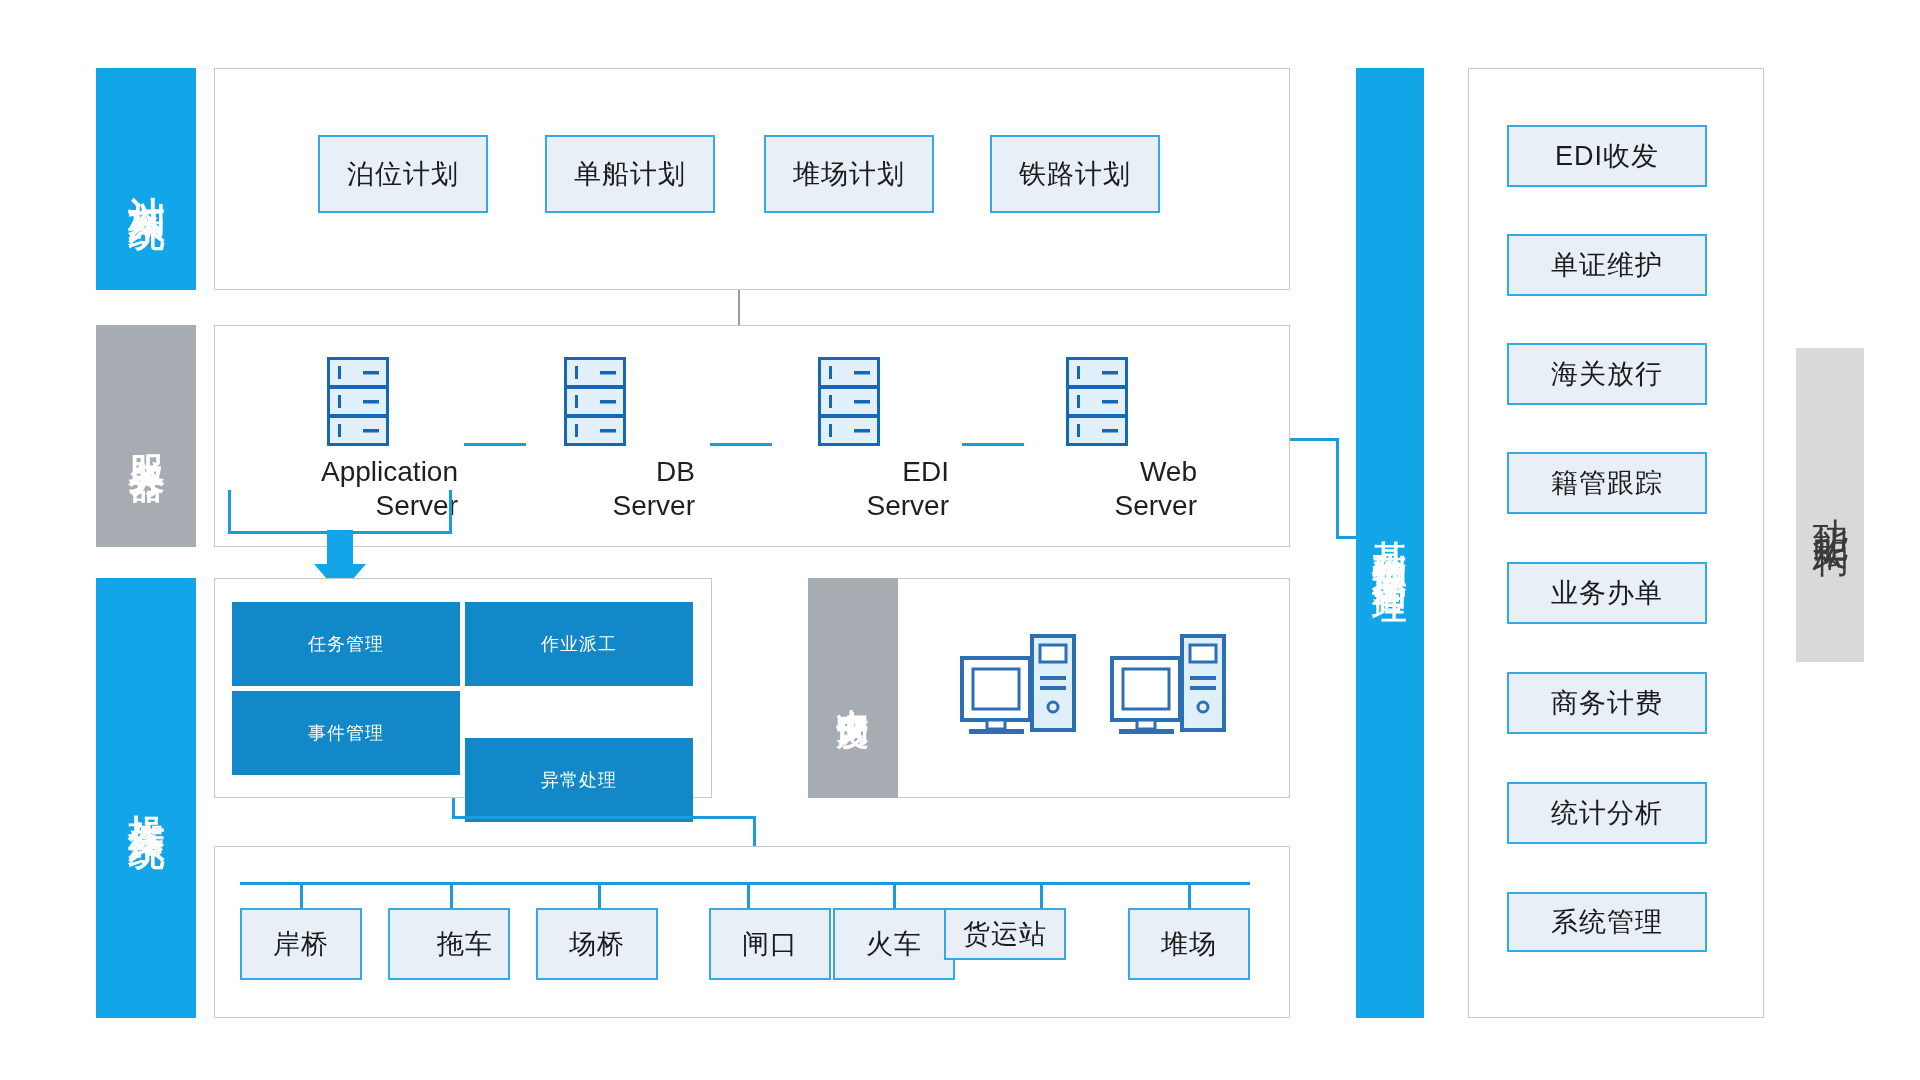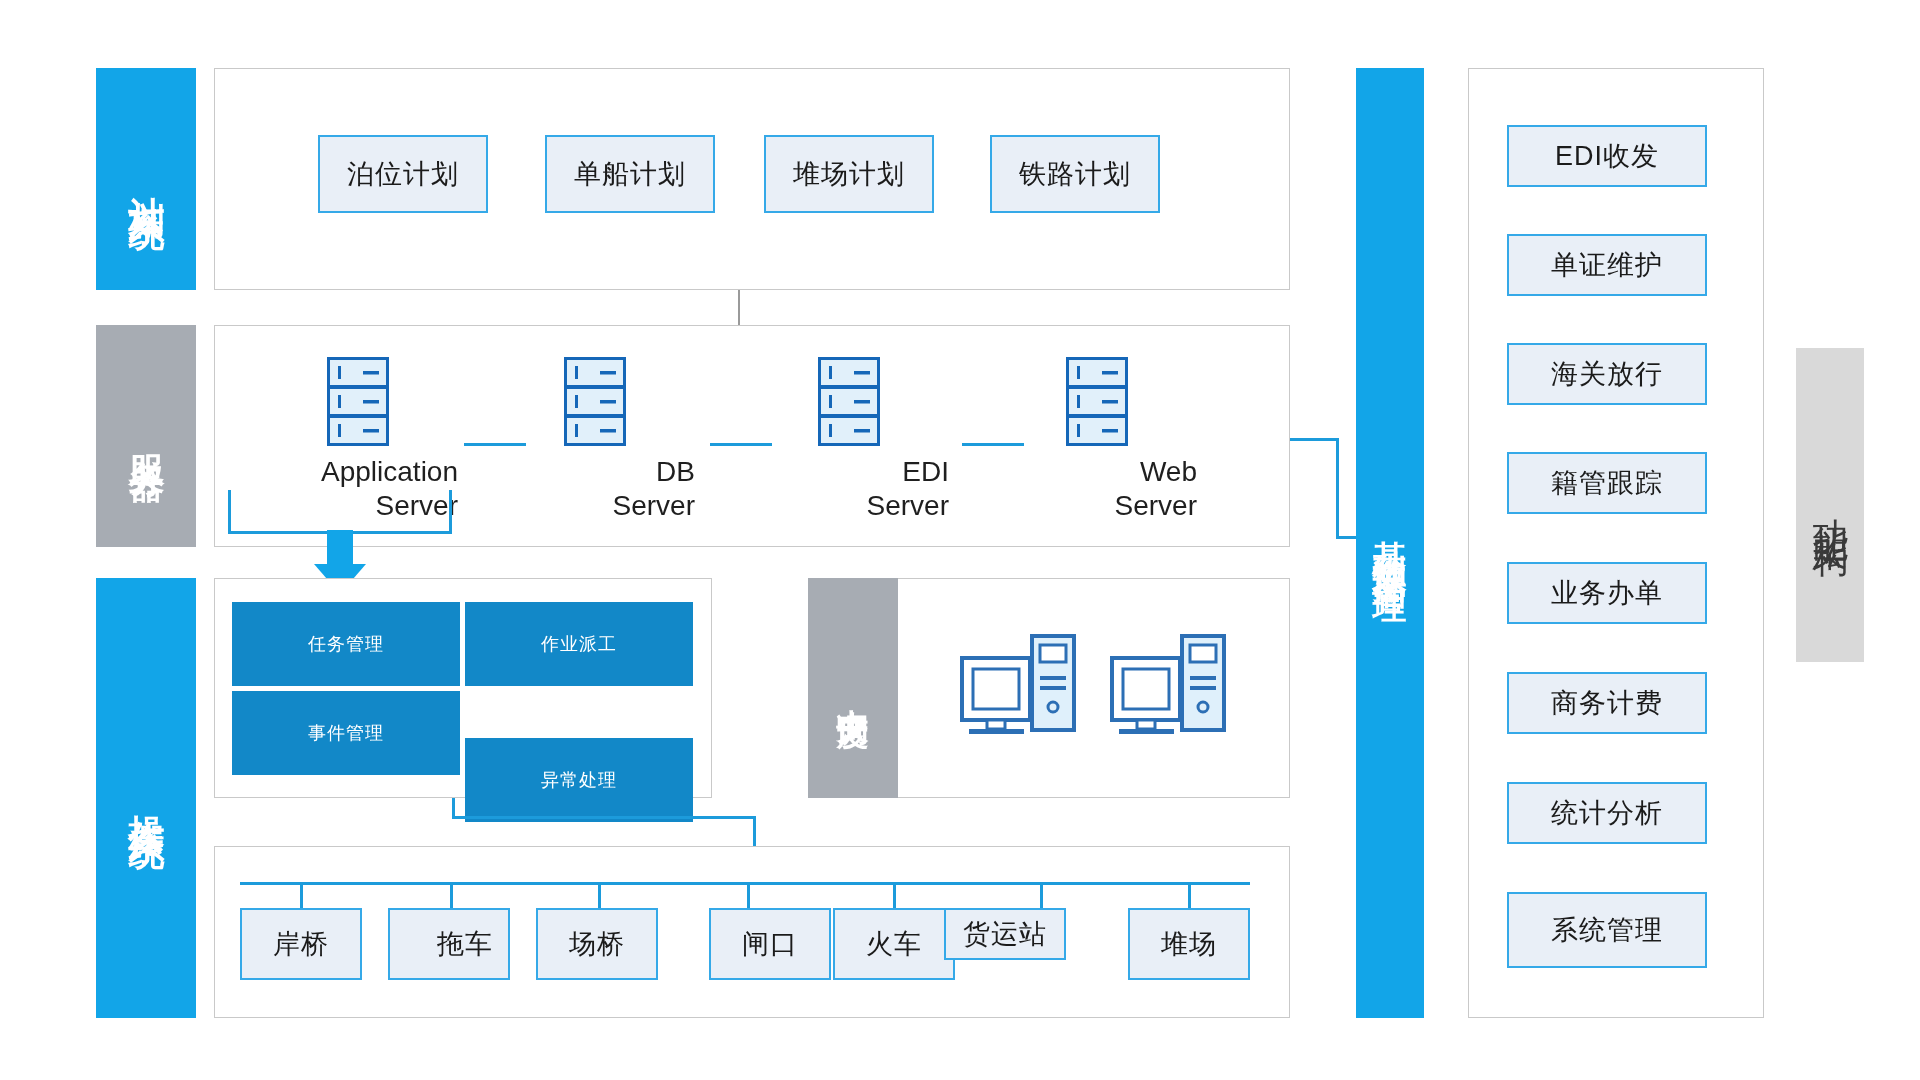--- a/index.html
+++ b/index.html
@@ -232,15 +232,15 @@
 
 <div class="panel" style="left:1468px;top:68px;width:296px;height:950px;"></div>
 
 <div class="lbox" style="left:1507px;top:125px;width:200px;height:62px;">EDI收发</div>
 <div class="lbox" style="left:1507px;top:234px;width:200px;height:62px;">单证维护</div>
 <div class="lbox" style="left:1507px;top:343px;width:200px;height:62px;">海关放行</div>
 <div class="lbox" style="left:1507px;top:452px;width:200px;height:62px;">籍管跟踪</div>
 <div class="lbox" style="left:1507px;top:562px;width:200px;height:62px;">业务办单</div>
 <div class="lbox" style="left:1507px;top:672px;width:200px;height:62px;">商务计费</div>
 <div class="lbox" style="left:1507px;top:782px;width:200px;height:62px;">统计分析</div>
-<div class="lbox" style="left:1507px;top:892px;width:200px;height:76px;">系统管理</div>
+<div class="lbox" style="left:1507px;top:892px;width:200px;height:60px;">系统管理</div>
 
 <div class="band band-lightgray" style="left:1796px;top:348px;width:68px;height:314px;font-size:36px;">功能架构</div>
 
 </body></html>

